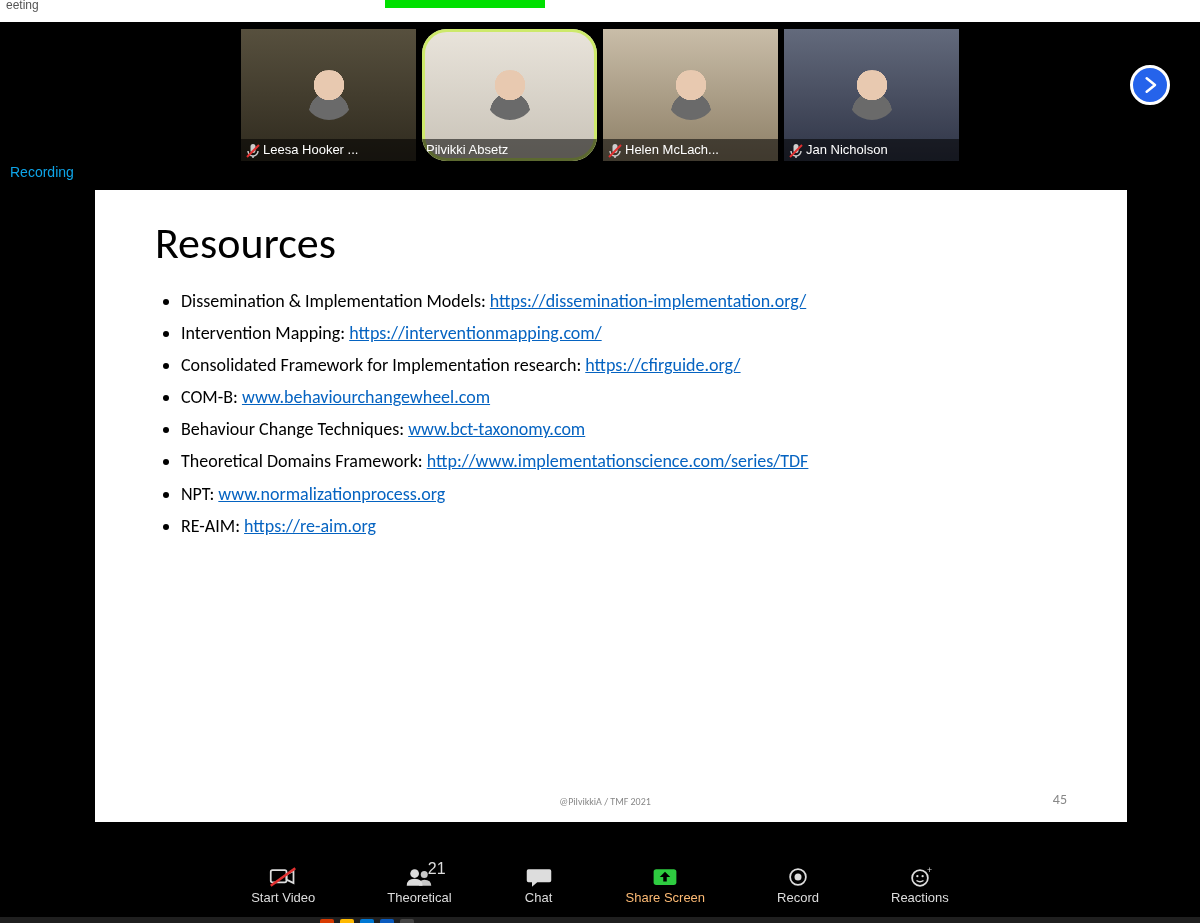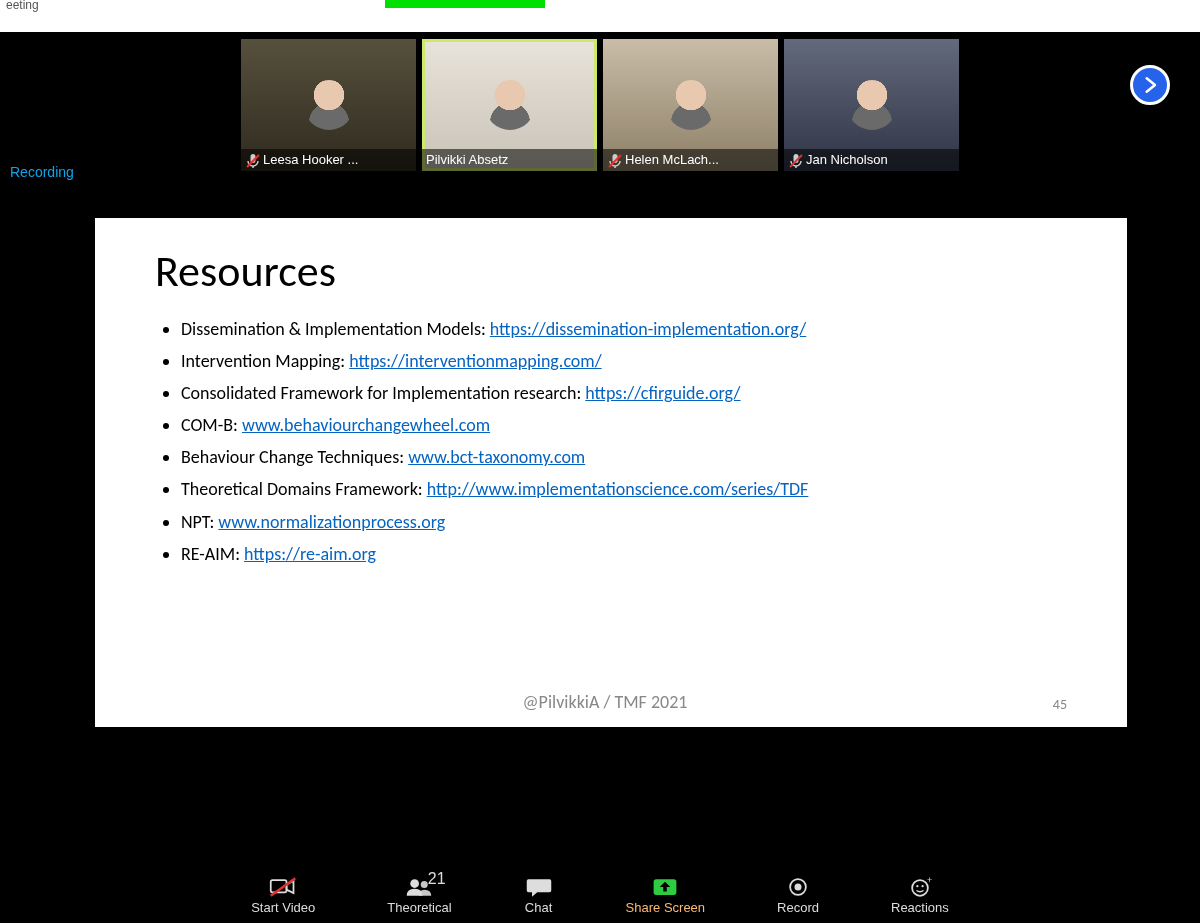--- a/index.html
+++ b/index.html
@@ -7,21 +7,21 @@
     margin: 0; padding: 0;
     width: 1200px; height: 923px;
     background: #1a1a1a;
     font-family: "Segoe UI", Arial, sans-serif;
     color: #e8e8e8;
     overflow: hidden;
   }
 
   
   .topbar {
-    height: 32px;
+    height: 22px;
     background: #fff;
     color: #555;
     font-size: 12px;
     padding-left: 6px;
     line-height: 10px;
     text-align: left;
     position: relative;
   }
   .topbar-accent {
     position:absolute; top:0; left:385px; width:160px; height:8px;
@@ -41,20 +41,21 @@
   .tile {
     width: 175px;
     height: 132px;
     background: #444;
     position: relative;
     overflow: hidden;
   }
   .tile.active {
     outline: 3px solid #cde96b;
     outline-offset: -3px;
+    border-radius: 25px;
   }
   .tile .thumb {
     width: 100%; height: 100%;
     display:flex; align-items:center; justify-content:center;
   }
   .person {
     width: 50px; height: 50px; border-radius: 50%;
     background: radial-gradient(circle at 50% 30%, #e8c9b0 0 35%, transparent 36%),
                 radial-gradient(circle at 50% 85%, #6a6a6a 0 40%, transparent 41%);
   }
@@ -102,23 +103,23 @@
     position: relative;
     width: 100%;
     height: 683px;
     background: #000;
     display:flex;
     align-items:flex-start;
     justify-content:flex-start;
   }
   .slide {
     margin-left: 95px;
-    margin-top: 40px;
+    margin-top: 22px;
     width: 1032px;
-    height: 509px;
+    height: 632px;
     background:#fff;
     color:#000;
     padding: 26px 60px 10px 60px;
     font-family: Calibri, Arial, sans-serif;
     position:relative;
   }
   .slide h1 {
     font-size: 44px;
     font-weight: 400;
     margin: 0 0 18px 0;
@@ -130,21 +131,21 @@
     line-height: 1.45;
   }
   .slide ul li { margin-bottom: 6px; }
   .slide a {
     color: #0563c1;
     text-decoration: underline;
   }
   .slide-footer {
     position:absolute; bottom:14px; left:0; right:12px;
     display:flex; justify-content:center;
-    font-size: 18px; color:#888;
+    font-size: 10px; color:#888;
     padding: 0 50px;
   }
   .slide-num {
     position:absolute; right:60px; bottom:14px;
     font-size:14px; color:#888;
   }
 
   
   .toolbar {
     height: 66px;

